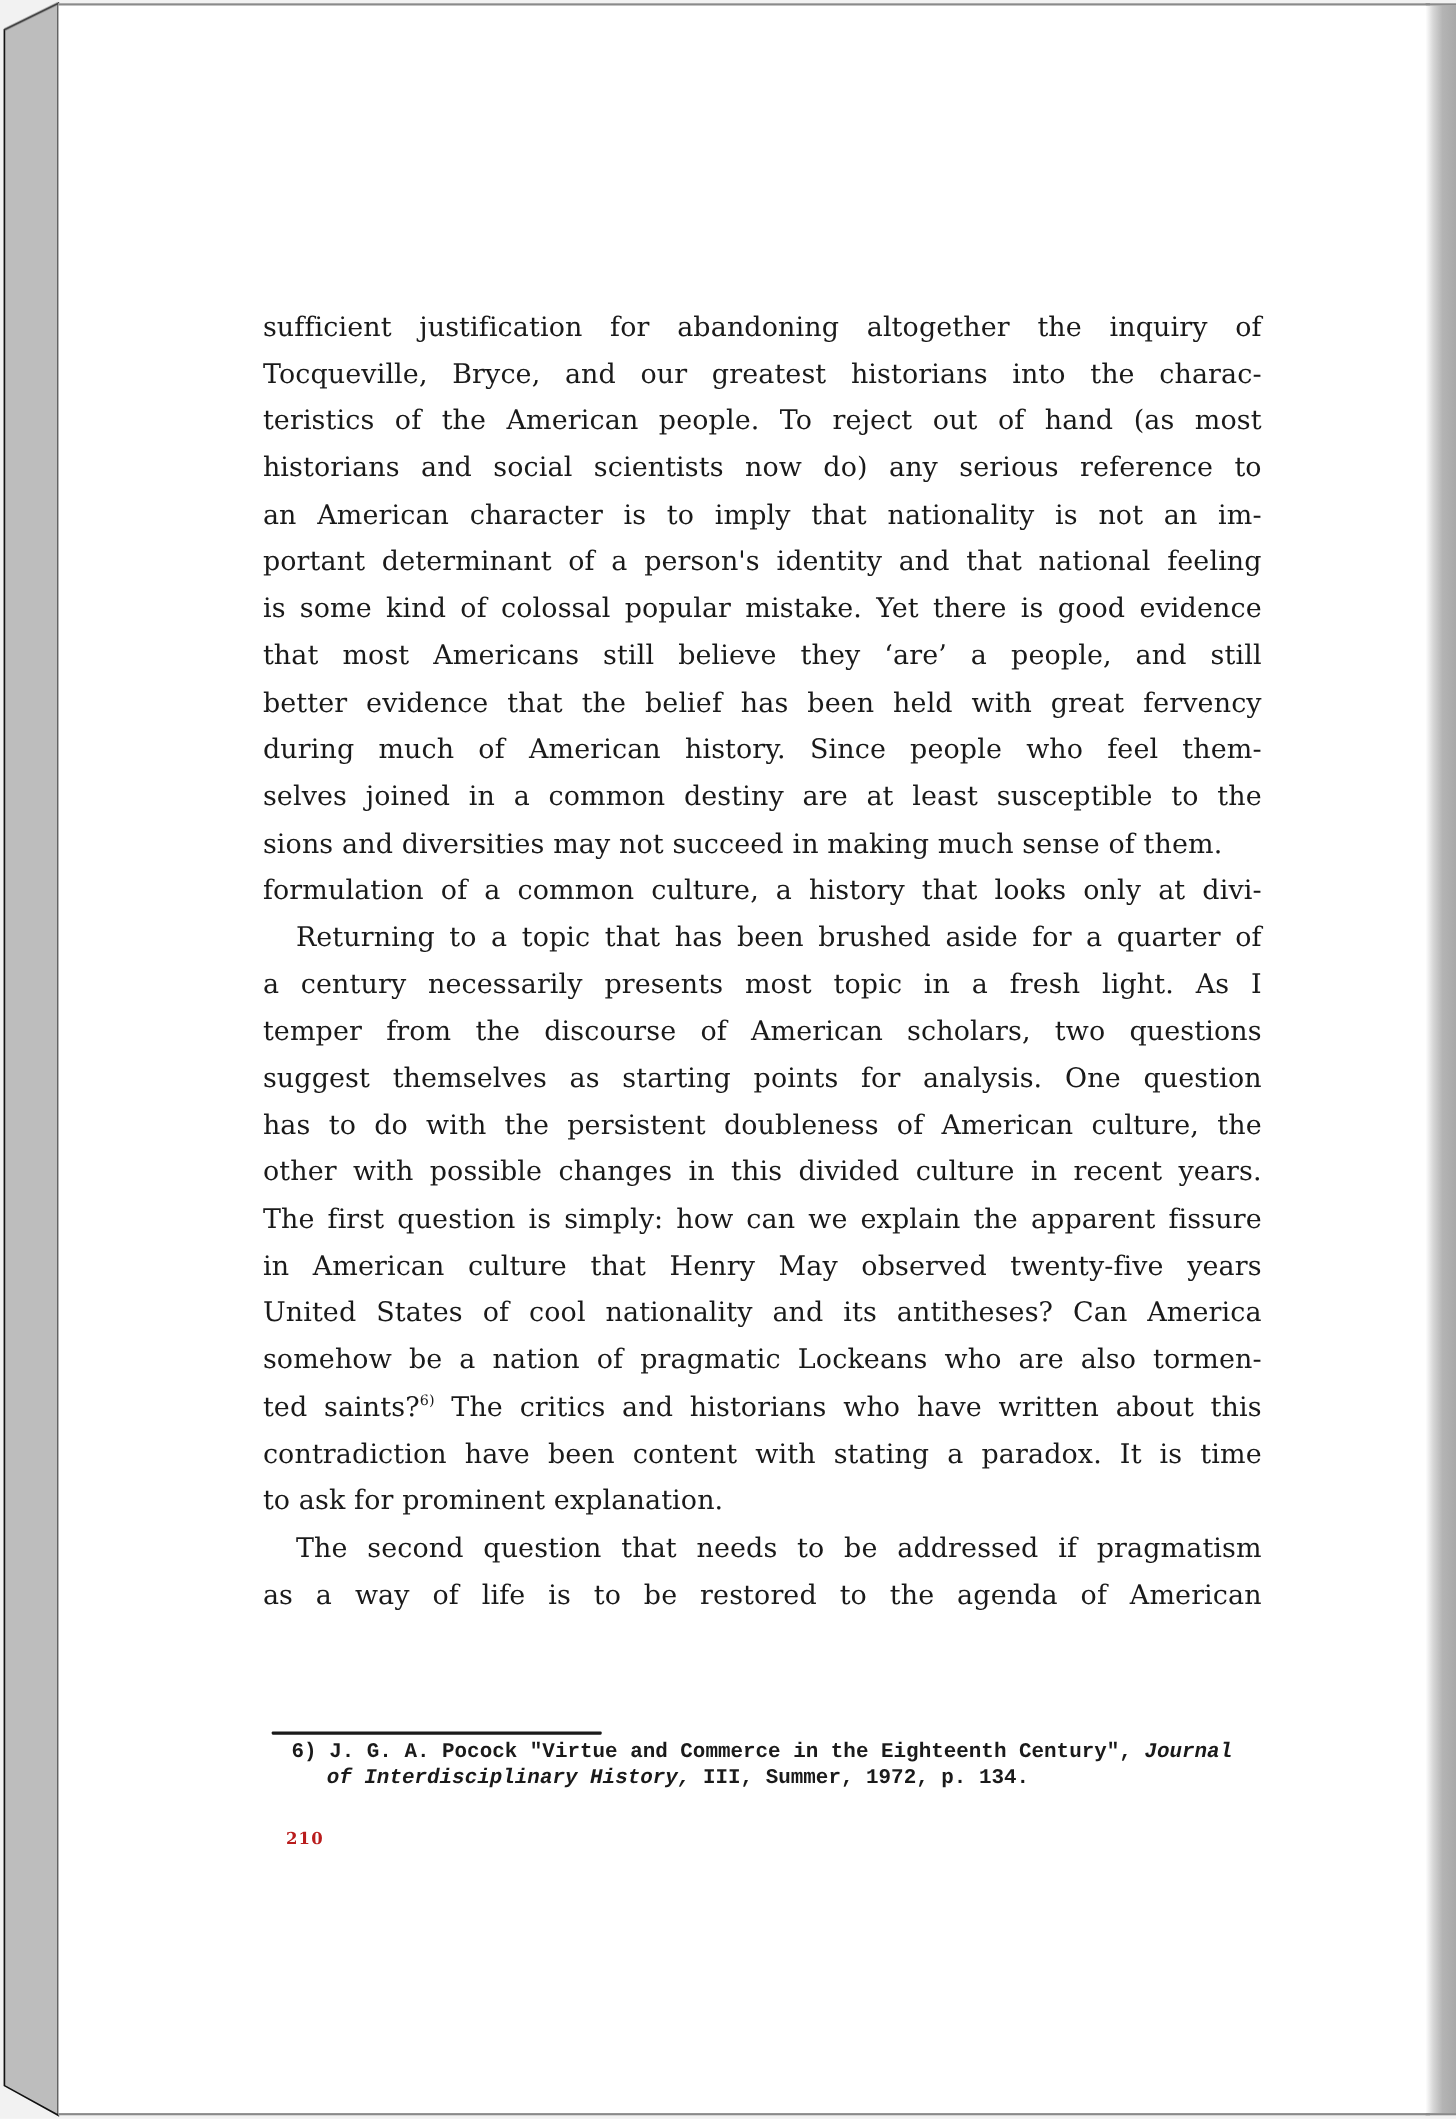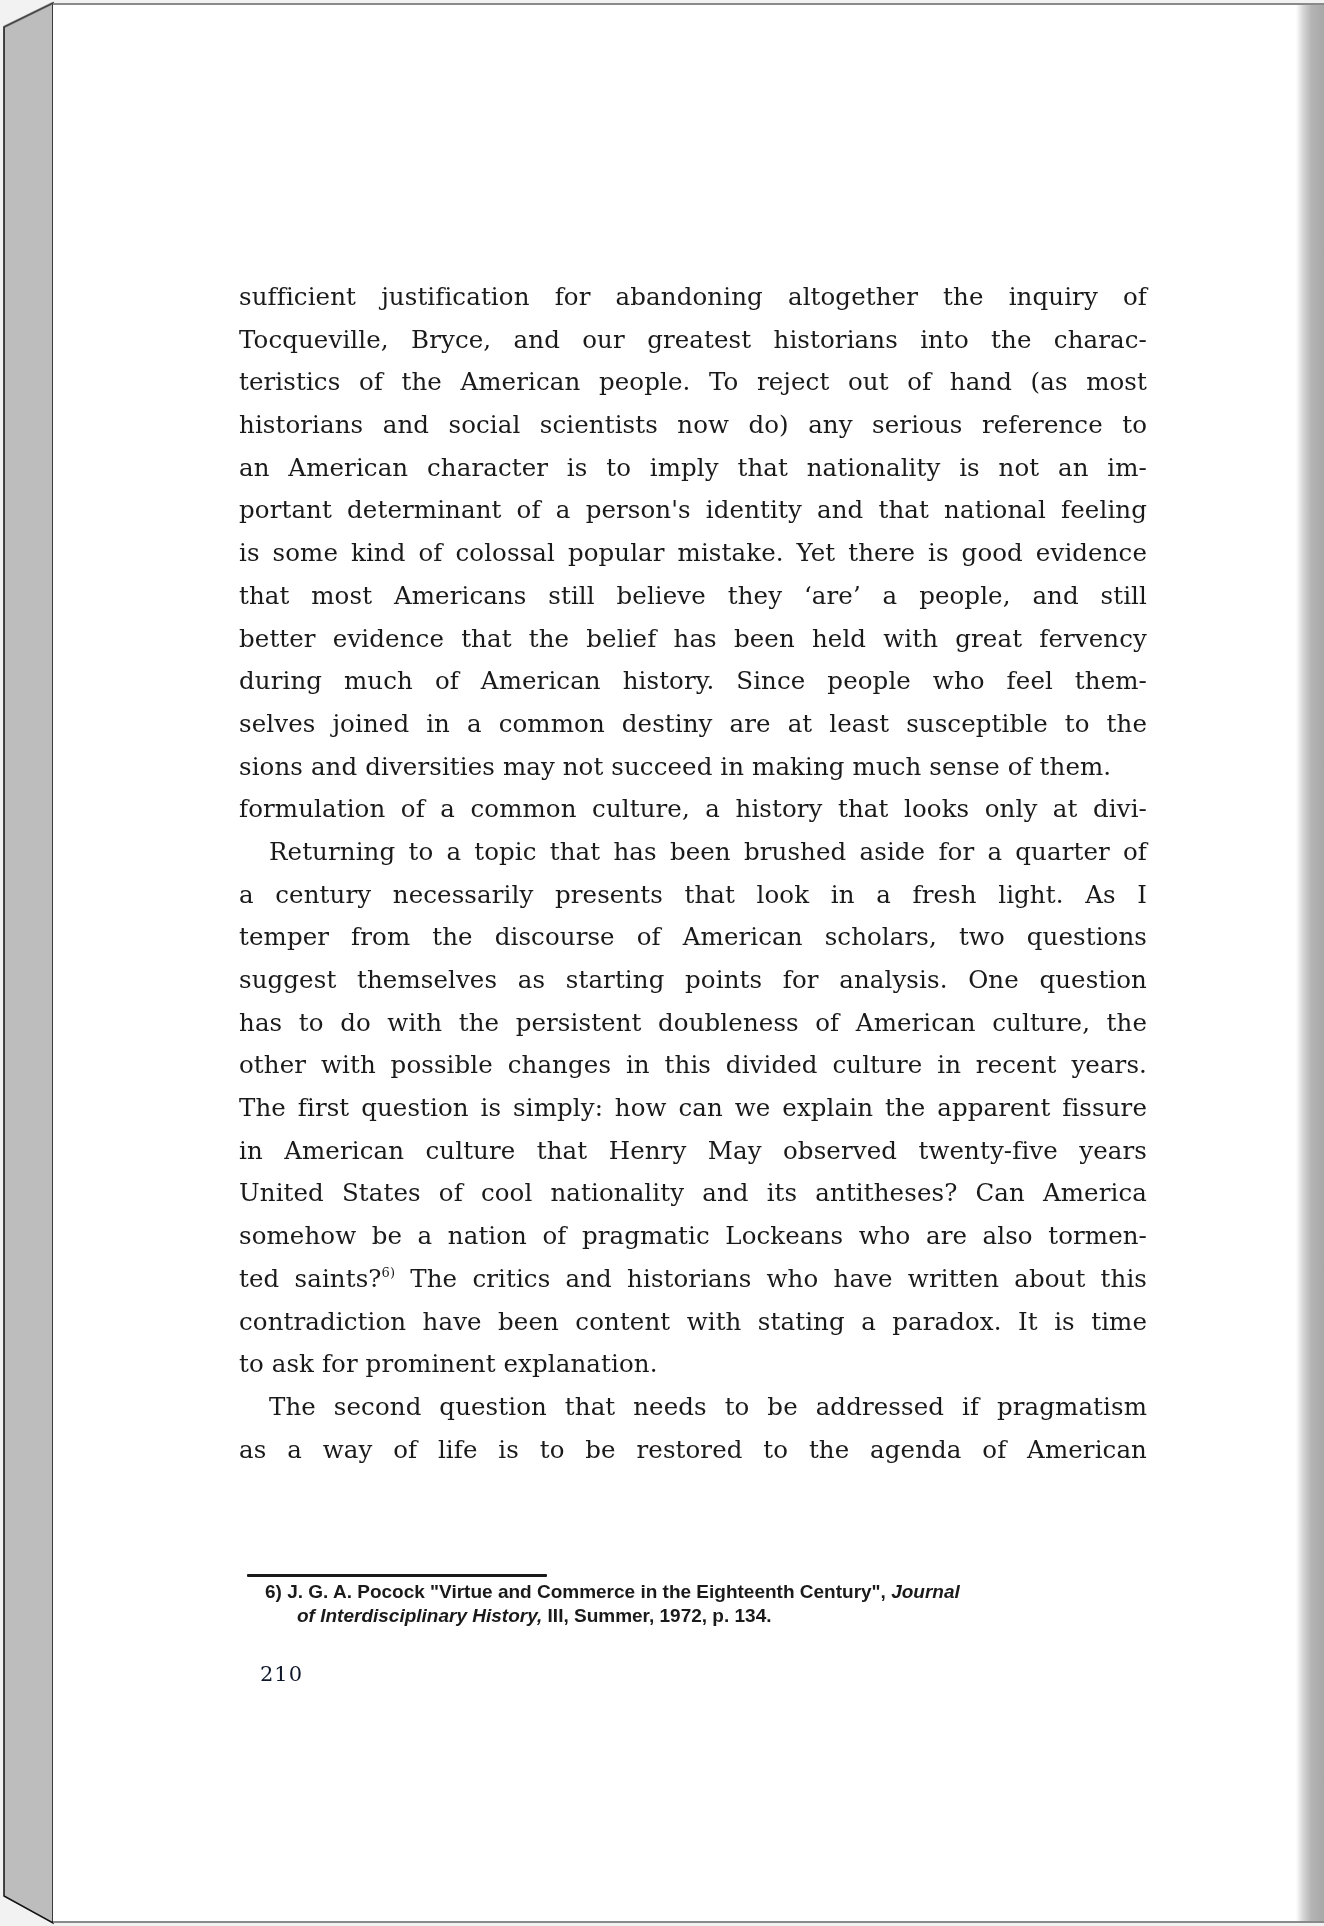--- a/index.html
+++ b/index.html
@@ -81,44 +81,44 @@
     width: 300px;
     height: 3px;
     background: #1a1a1a;
     border-radius: 1px;
   }
   .footnote {
     position: absolute;
     left: 265px;
     top: 1580px;
     width: 882px;
-    font-family: Liberation Sans, sans-serif;
+    font-family: Liberation Mono, monospace;
     font-size: 19px;
     line-height: 24px;
     color: #1a1a1a;
     font-weight: bold;
   }
   .footnote .fline {
     display: block;
     white-space: nowrap;
   }
   .footnote .fline2 {
     padding-left: 32px;
   }
   .footnote em {
     font-style: italic;
   }
   .page-number {
     position: absolute;
     left: 260px;
     top: 1662px;
     font-family: "DejaVu Serif", "Liberation Serif", serif;
-    font-weight: normal;
-    font-size: 21px;
-    color: #0f172a;
+    font-weight: bold;
+    font-size: 15px;
+    color: #b91c1c;
     letter-spacing: 1px;
   }
 </style>
 </head>
 <body>
 
 <div class="stage">
 
   <svg class="spine" width="56" height="1926" viewBox="0 0 56 1926">
     <polygon points="4,27 53,3 53,1923 4,1896" fill="#bdbdbd" stroke="#111" stroke-width="1.5"></polygon>
@@ -138,21 +138,21 @@
     <span class="line">portant determinant of a person's identity and that national feeling</span>
     <span class="line">is some kind of colossal popular mistake. Yet there is good evidence</span>
     <span class="line">that most Americans still believe they ‘are’ a people, and still</span>
     <span class="line">better evidence that the belief has been held with great fervency</span>
     <span class="line">during much of American history. Since people who feel them-</span>
     <span class="line">selves joined in a common destiny are at least susceptible to the</span>
     <span class="line last">sions and diversities may not succeed in making much sense of them.</span>
     <span class="line">formulation of a common culture, a history that looks only at divi-</span>
 
     <span class="line indent">Returning to a topic that has been brushed aside for a quarter of</span>
-    <span class="line">a century necessarily presents that look in a fresh light. As I</span>
+    <span class="line">a century necessarily presents most topic in a fresh light. As I</span>
     <span class="line">temper from the discourse of American scholars, two questions</span>
     <span class="line">suggest themselves as starting points for analysis. One question</span>
     <span class="line">has to do with the persistent doubleness of American culture, the</span>
     <span class="line">other with possible changes in this divided culture in recent years.</span>
     <span class="line">The first question is simply: how can we explain the apparent fissure</span>
     <span class="line">in American culture that Henry May observed twenty-five years</span>
     <span class="line">United States of cool nationality and its antitheses? Can America</span>
     <span class="line">somehow be a nation of pragmatic Lockeans who are also tormen-</span>
     <span class="line"><span>ted saints?</span><sup class="fnref">6)</sup><span> The critics and historians who have written about this</span></span>
     <span class="line">contradiction have been content with stating a paradox. It is time</span>

